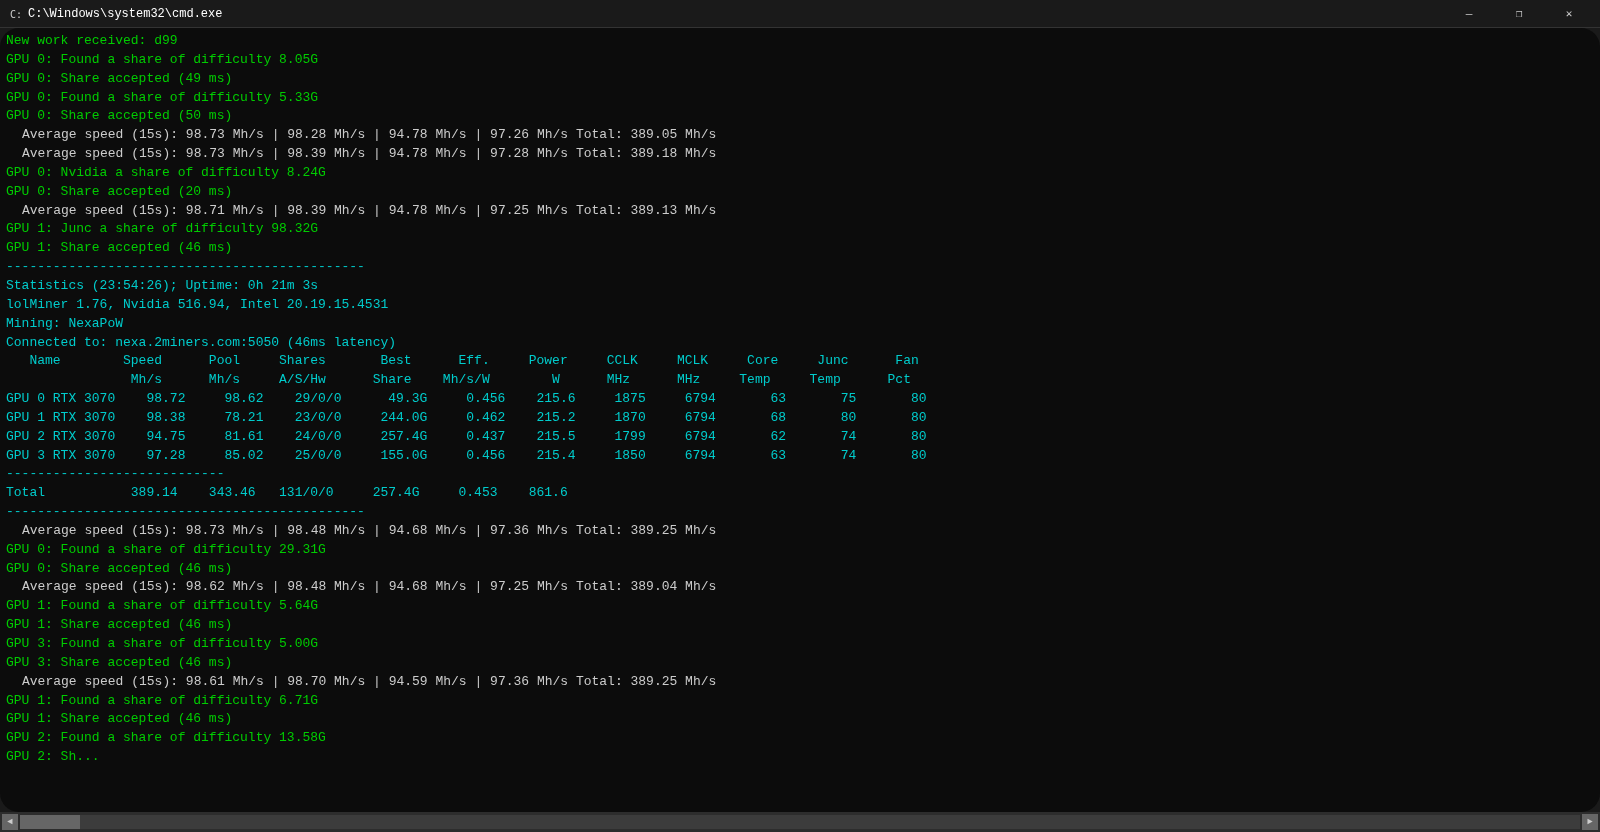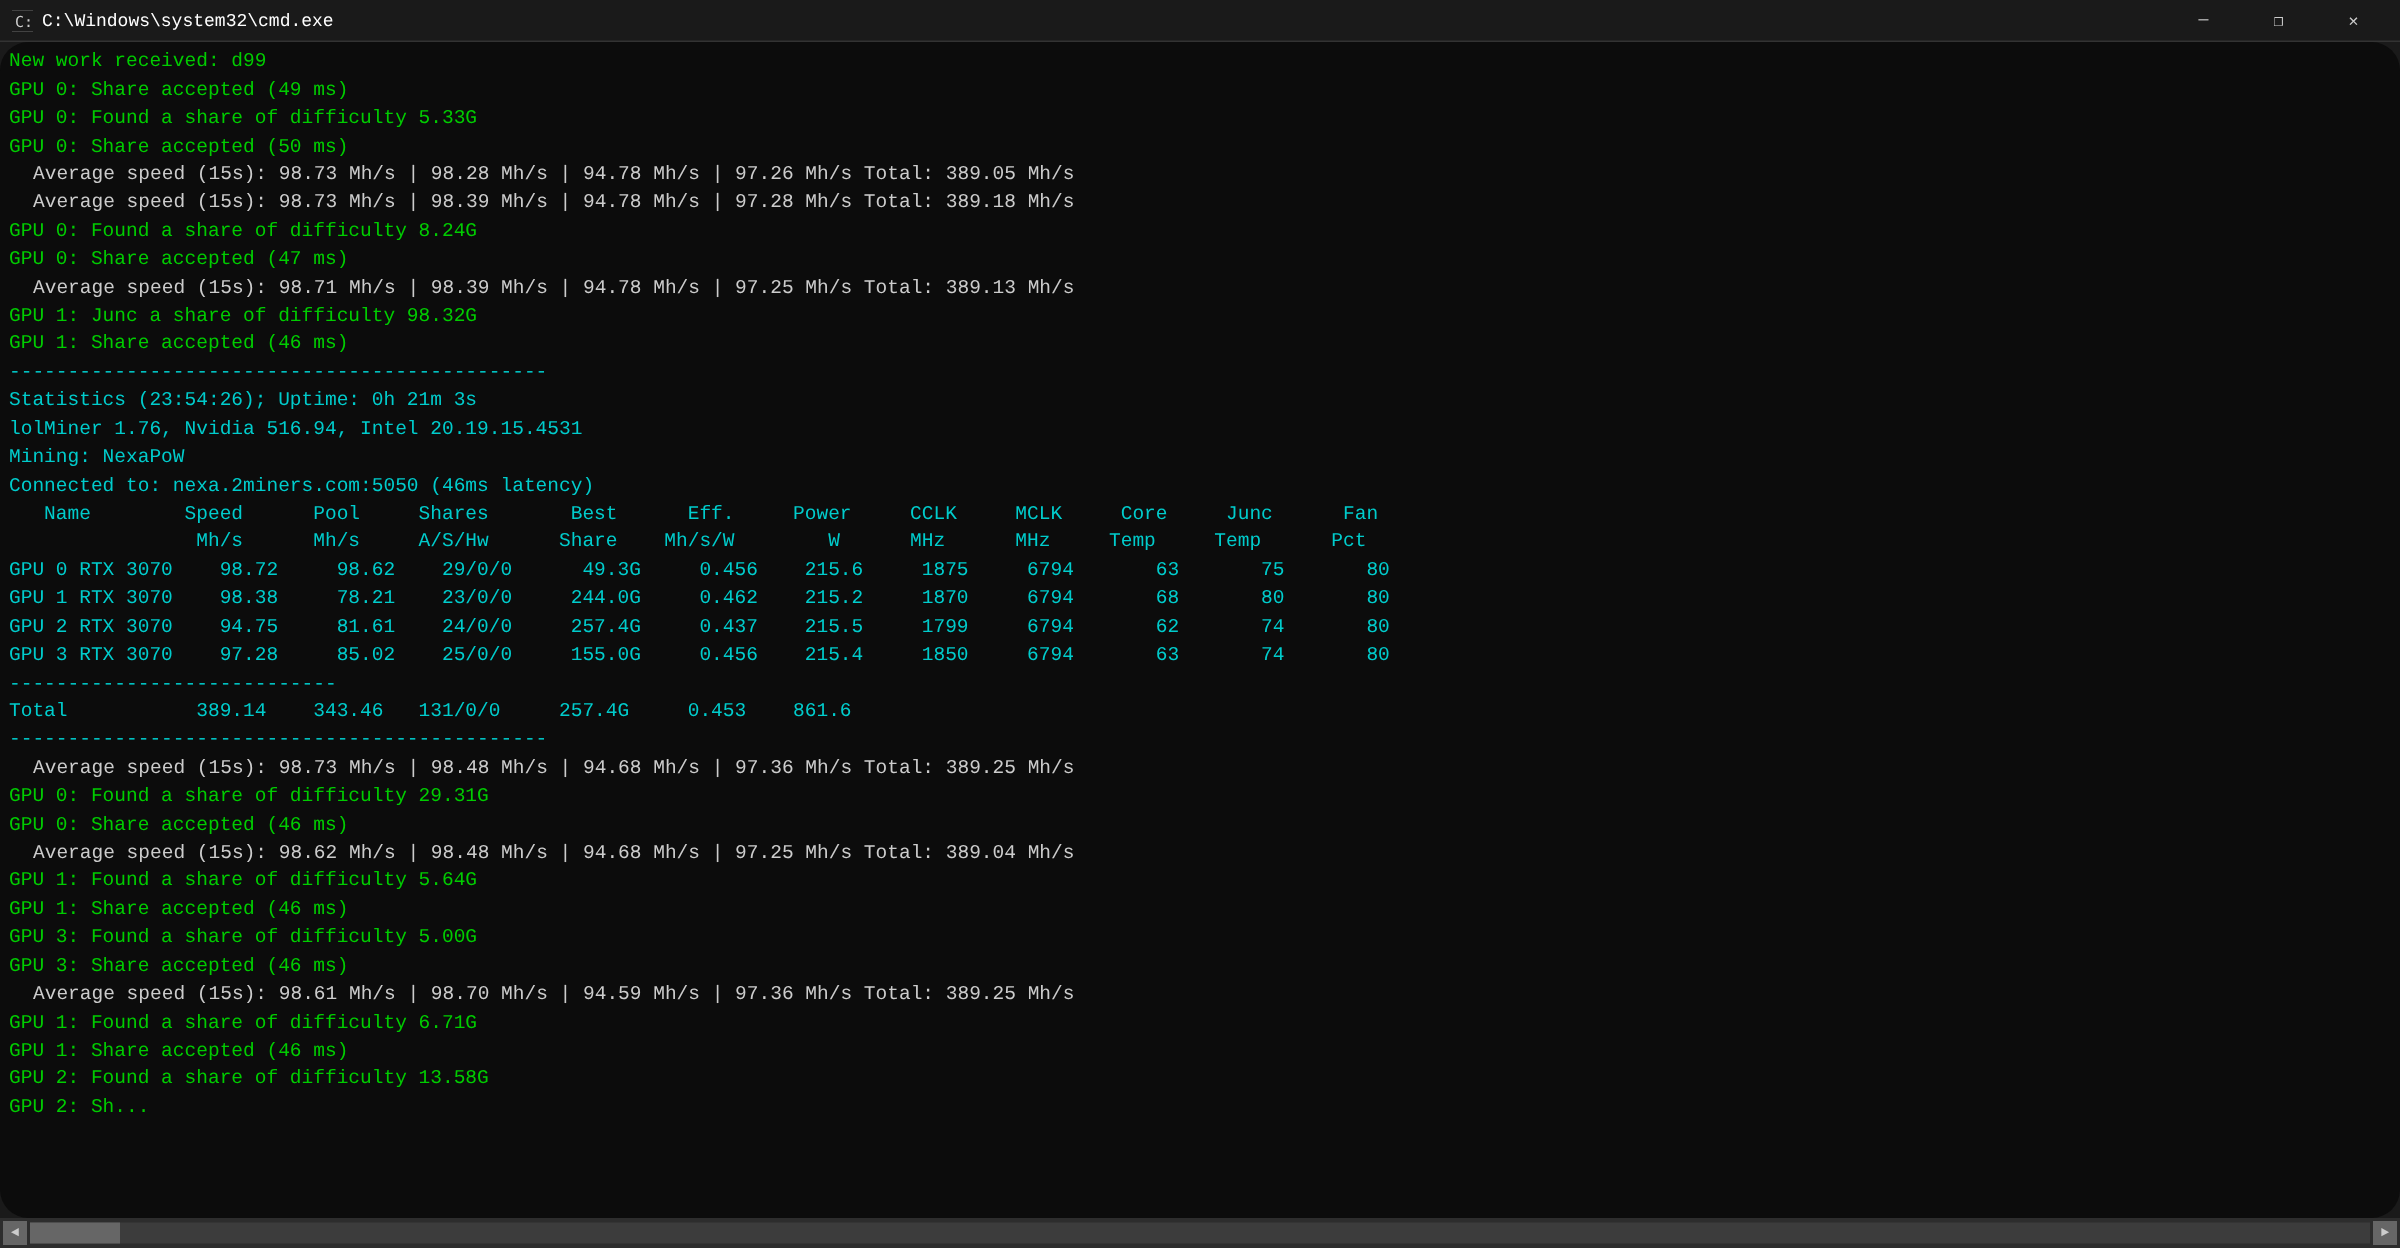--- a/index.html
+++ b/index.html
@@ -116,27 +116,28 @@
   </div>
   <div class="titlebar-controls">
     <div class="titlebar-btn">—</div>
     <div class="titlebar-btn">❐</div>
     <div class="titlebar-btn close">✕</div>
   </div>
 </div>
 
 <div class="terminal" id="terminal">
 <div class="line green">New work received: d99</div>
+    <div class="line green">GPU 0: Found a share of difficulty 8.05G</div>
     <div class="line green">GPU 0: Share accepted (49 ms)</div>
     <div class="line green">GPU 0: Found a share of difficulty 5.33G</div>
     <div class="line green">GPU 0: Share accepted (50 ms)</div>
     <div class="line white">Average speed (15s): 98.73 Mh/s | 98.28 Mh/s | 94.78 Mh/s | 97.26 Mh/s Total: 389.05 Mh/s</div>
     <div class="line white">Average speed (15s): 98.73 Mh/s | 98.39 Mh/s | 94.78 Mh/s | 97.28 Mh/s Total: 389.18 Mh/s</div>
-    <div class="line green">GPU 0: Found a share of difficulty 8.24G</div>
-    <div class="line green">GPU 0: Share accepted (47 ms)</div>
+    <div class="line green">GPU 0: Nvidia a share of difficulty 8.24G</div>
+    <div class="line green">GPU 0: Share accepted (20 ms)</div>
     <div class="line white">Average speed (15s): 98.71 Mh/s | 98.39 Mh/s | 94.78 Mh/s | 97.25 Mh/s Total: 389.13 Mh/s</div>
     <div class="line green">GPU 1: Junc a share of difficulty 98.32G</div>
     <div class="line green">GPU 1: Share accepted (46 ms)</div>
     <div class="line cyan">----------------------------------------------</div>
     <div class="line cyan">Statistics (23:54:26); Uptime: 0h 21m 3s</div>
     <div class="line cyan">lolMiner 1.76, Nvidia 516.94, Intel 20.19.15.4531</div>
     <div class="line cyan">Mining: NexaPoW</div>
     <div class="line cyan">Connected to: nexa.2miners.com:5050 (46ms latency)</div>
     <div class="line white"></div>
     <div class="line cyan">   Name        Speed      Pool     Shares       Best      Eff.     Power     CCLK     MCLK     Core     Junc      Fan</div>

